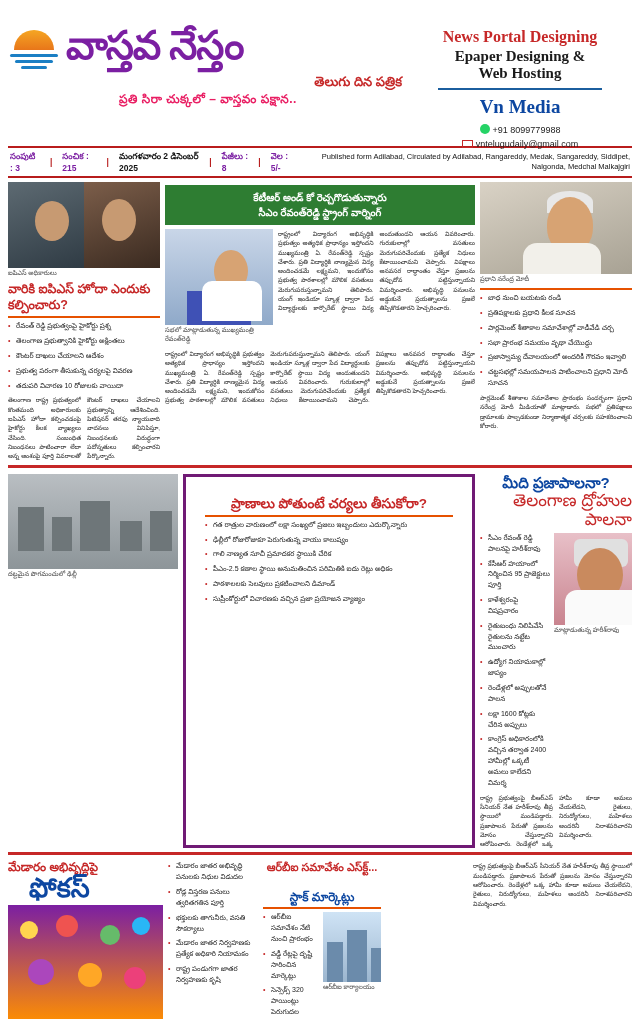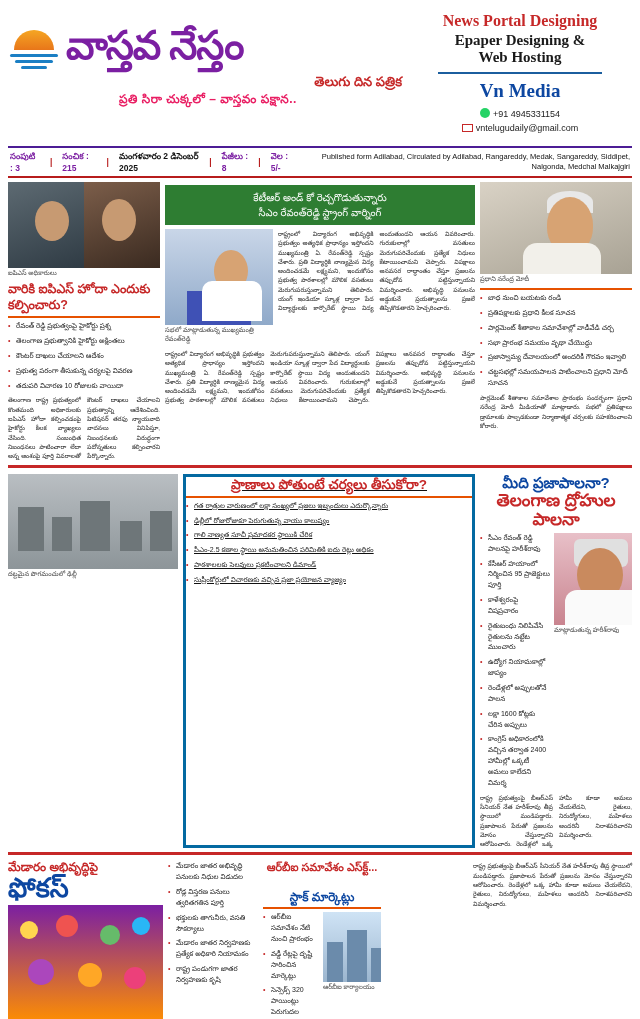--- a/index.html
+++ b/index.html
@@ -31,33 +31,33 @@
     letter-spacing:-1px; line-height:1;
   }
   .logo-sub {
     text-align:right; color:#c62828; font-size:13px; font-weight:bold;
     margin-top:2px; padding-right:6px;
   }
   .logo-tag {
     text-align:center; color:#e91e63; font-size:12px; font-weight:bold;
     letter-spacing:.5px;
   }
-  .mh-right { flex:1; text-align:center; padding-top:6px; }
+  .mh-right { flex:1; text-align:center; padding-top:6px;margin-top:16px; }
   .ad-l1 { color:#c62828; font-size:16px; font-weight:bold; font-family:"Liberation Serif",serif;}
   .ad-l2 { color:#1a1a1a; font-size:15px; font-weight:bold; font-family:"Liberation Serif",serif; margin-top:2px;}
   .ad-l3 { color:#1a1a1a; font-size:15px; font-weight:bold; font-family:"Liberation Serif",serif;}
   .ad-rule { height:2px; background:#1b5e9e; margin:6px 30px; }
   .ad-brand { color:#0d47a1; font-size:19px; font-weight:bold; font-family:"Liberation Serif",serif;}
   .ad-contact { font-size:9px; color:#222; margin-top:6px; line-height:1.5; }
   .wa { display:inline-block; width:10px;height:10px;border-radius:50%;background:#25d366;margin-right:3px;vertical-align:-1px;}
   .mailicon { display:inline-block;width:11px;height:8px;border:1px solid #c62828;margin-right:3px;vertical-align:-1px;}
 
   
   .infobar {
-    border-top:2px solid #4c1d95; border-bottom:2px solid #b71c1c;
+    border-top:2px solid #b91c1c; border-bottom:2px solid #b71c1c;
     display:flex; align-items:center; font-size:8.5px; padding:3px 2px; gap:10px;
     color:#7b1fa2; font-weight:bold;
   }
   .infobar .date { color:#111; }
   .infobar .pub { margin-left:auto; color:#111; font-weight:normal; text-align:right; line-height:1.35; font-size:7.5px;}
   .sep { color:#b71c1c; }
   .photo { background:#9e9e9e; position:relative; overflow:hidden; }
   .cap { font-size:6.5px; color:#444; padding:1px 0; }
   .bodytext { font-size:6.2px; line-height:1.5; color:#222; text-align:justify; }
   .bodytext.cols2 { column-count:2; column-gap:6px; }
@@ -65,21 +65,21 @@
   .bullets { font-size:7px; line-height:1.55; color:#1a1a1a; }
   .bullets div { position:relative; padding-left:8px; margin-bottom:4px; }
   .bullets div:before { content:"•"; position:absolute; left:0; color:#c62828; }
 
   
   .s1 { display:flex; gap:5px; margin-top:4px; }
   .s1-l { width:152px; }
   .s1-c { flex:1; }
   .s1-r { width:152px; }
   .hdr1 { color:#c62828; font-size:21px; font-weight:bold; text-align:center; line-height:1.1; font-family:"Liberation Sans",sans-serif;}
-  .greenbox { background:#2e7d32; color:#fff; text-align:center; font-size:10px; font-weight:normal; padding:5px 4px; line-height:1.5; margin-top:3px;}
+  .greenbox { background:#2e7d32; color:#fff; text-align:center; font-size:10px; font-weight:bold; padding:5px 4px; line-height:1.5; margin-top:3px;}
   .l-head { color:#c62828; font-size:12.5px; font-weight:bold; line-height:1.25; margin-top:3px;}
   .r-head { color:#c62828; font-size:15px; font-weight:bold; line-height:1.2; margin-top:3px;}
 
   
   .policebox { height:86px; background:#6d4c41; position:relative; }
   .policebox .p1 { position:absolute; left:0; top:0; width:50%; height:100%; background:linear-gradient(160deg,#5d6a72,#2f3b44); }
   .policebox .p2 { position:absolute; right:0; top:0; width:50%; height:100%; background:linear-gradient(160deg,#7c5e4a,#3a2a20); }
   .face { position:absolute; border-radius:50%; background:#c79a72; }
 
   .modi { height:92px; background:linear-gradient(160deg,#d9d2c5,#a8a294); position:relative; overflow:hidden;}
@@ -88,37 +88,37 @@
   .modi .body { position:absolute; left:28%; top:66%; width:78px; height:40px; background:#f2f0ea; border-radius:14px 14px 0 0;}
 
   .cm { height:96px; background:linear-gradient(180deg,#c9d6e8,#8fa9c9); position:relative; overflow:hidden; }
   .cm .podium { position:absolute; left:20%; bottom:0; width:60%; height:34px; background:#3f51b5; }
   .cm .f { position:absolute; left:45%; top:22%; width:34px; height:42px; background:#d7a373; border-radius:50%; }
   .cm .body { position:absolute; left:34%; top:54%; width:60px; height:40px; background:#fff; border-radius:10px 10px 0 0;}
 
   
   .s2 { display:flex; gap:5px; margin-top:6px; }
   .s2-l { width:170px; }
-  .s2-c { flex:1; border:3px solid #0369a1; padding:0;text-decoration:underline; }
+  .s2-c { flex:1; border:3px solid #701a75; padding:19px; }
   .s2-r { width:152px; }
   .fogphoto { height:95px; background:linear-gradient(180deg,#b9bec2,#8d9599); position:relative; }
   .fogphoto .bld { position:absolute; bottom:18px; background:#6e7679; }
   .hdr2 { color:#c62828; font-size:13.5px; font-weight:bold; text-align:center; line-height:1.2; }
   .hdr-blue { color:#0d47a1; font-size:15px; font-weight:bold; text-align:center; line-height:1.15;}
-  .hdr-red2 { color:#c62828; font-size:17px; font-weight:bold; text-align:center; line-height:1.15;}
+  .hdr-red2 { color:#c62828; font-size:17px; font-weight:normal; text-align:right; line-height:1.15;}
 
   
   .s3 { display:flex; gap:5px; margin-top:6px; }
   .s3-a { width:155px; }
   .s3-b { width:90px; }
   .s3-c { width:118px; }
   .s3-d { width:82px; }
   .s3-e { flex:1; }
   .medaram { color:#c62828; font-size:12px; font-weight:bold; line-height:1.15;}
-  .focus { color:#0d47a1; font-size:27px; font-weight:bold; line-height:1; }
+  .focus { color:#0d47a1; font-size:27px; font-weight:bold; line-height:1;margin-left:21px; }
   .fest { height:118px; background:linear-gradient(180deg,#7b1fa2,#ff8f00); position:relative; overflow:hidden;}
   .fest .dot { position:absolute; border-radius:50%; }
   .bldphoto { height:70px; background:linear-gradient(180deg,#cfe3f5,#9cb6cf); position:relative; overflow:hidden;}
   .bldphoto .b { position:absolute; bottom:0; background:#6b8bab; }
   .krphoto { height:92px; background:linear-gradient(180deg,#e8c0c8,#c9848f); position:relative; overflow:hidden;}
   .krphoto .f { position:absolute; left:30%; top:16%; width:46px;height:54px;background:#c98a5e;border-radius:50%;}
   .krphoto .b { position:absolute; left:14%; top:62%; width:96px;height:40px;background:#fafafa;border-radius:12px 12px 0 0;}
   .car { position:absolute; right:4px; top:6px; width:54px; height:28px; background:#e0e0e0; border-radius:6px; }
 
   .redline { height:3px; background:#c62828; margin:4px 0; }
@@ -143,21 +143,21 @@
       <div class="logo-sub">తెలుగు దిన పత్రిక</div>
       <div class="logo-tag">ప్రతి సిరా చుక్కలో  –  వాస్తవం పక్షాన..</div>
     </div>
     <div class="mh-right">
       <div class="ad-l1">News Portal Designing</div>
       <div class="ad-l2">Epaper Designing &amp;</div>
       <div class="ad-l3">Web Hosting</div>
       <div class="ad-rule"></div>
       <div class="ad-brand">Vn Media</div>
       <div class="ad-contact">
-        <div><span class="wa"></span><span>+91 4945331154</span></div>
+        <div><span class="wa"></span><span>+91 8099779988</span></div>
         <div><span class="mailicon"></span><span>vntelugudaily@gmail.com</span></div>
       </div>
     </div>
   </div>
 
   <div class="infobar">
     <span>సంపుటి : 3</span>
     <span class="sep">|</span>
     <span>సంచిక : 215</span>
     <span class="sep">|</span>

